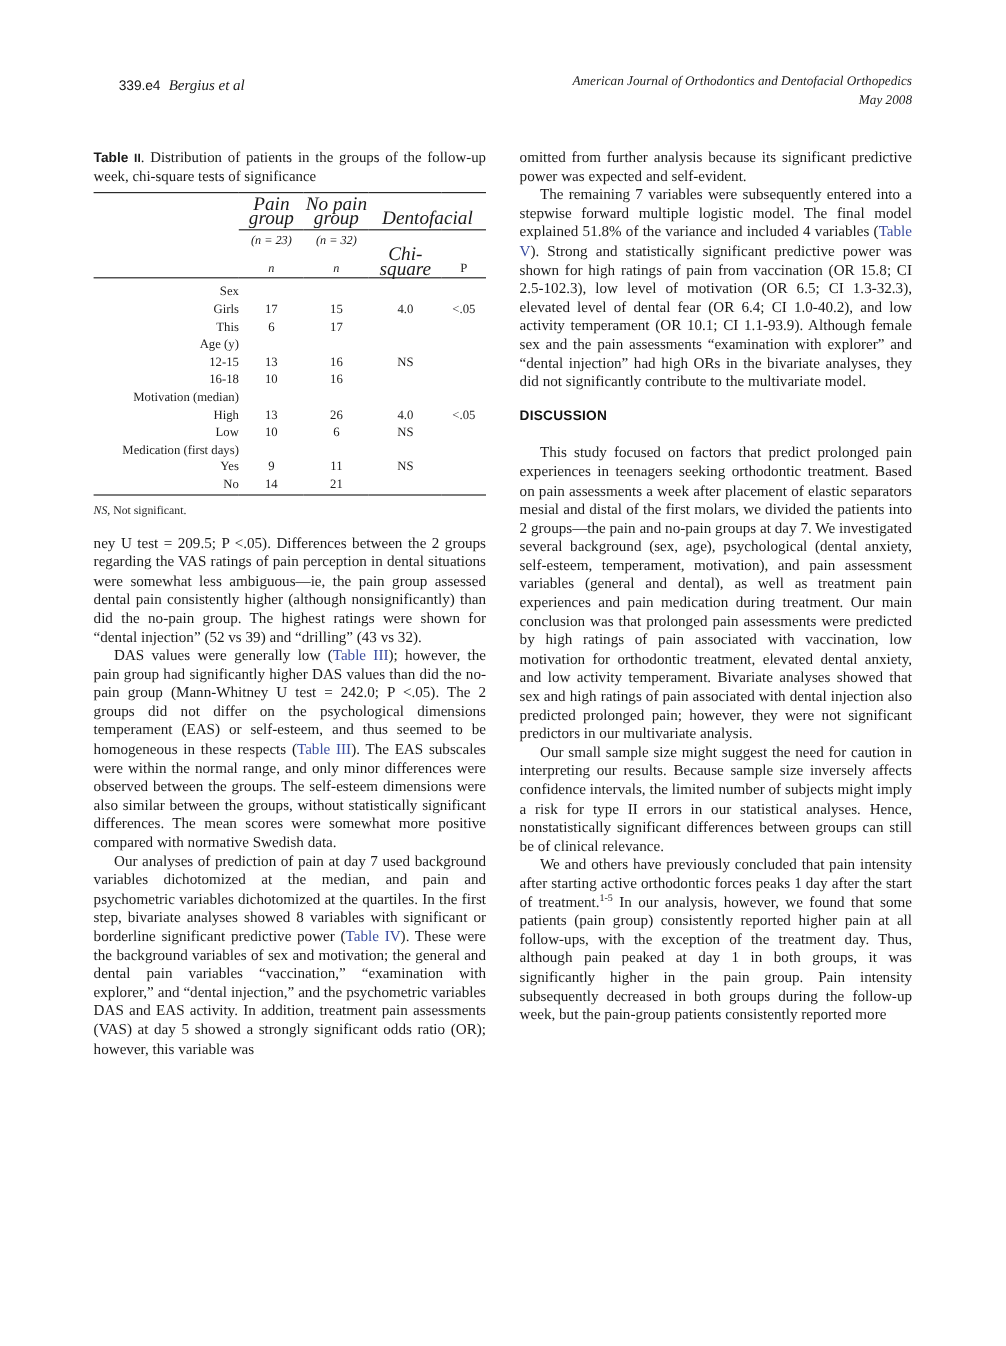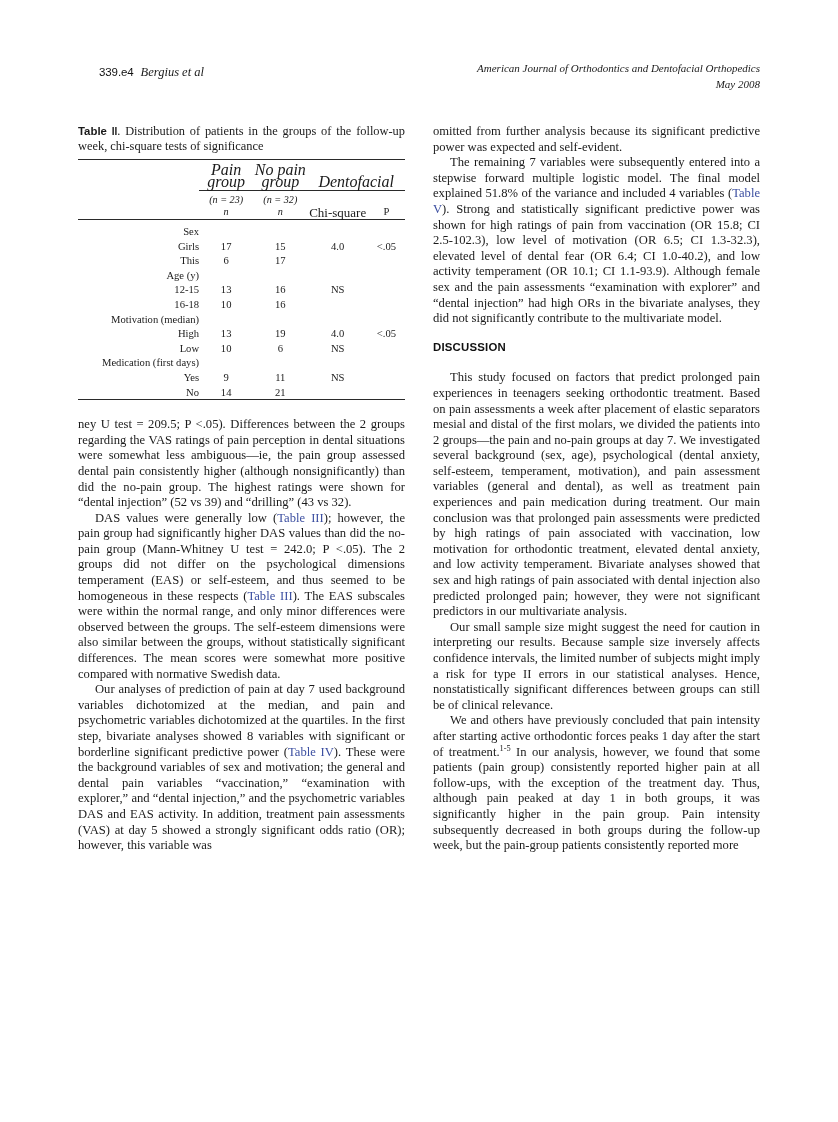--- a/index.html
+++ b/index.html
@@ -136,22 +136,23 @@
   .rule-bot td { border-top: 1.4px solid #2a2a2a; height: 3px; }
 
   .hdr-grp {
     font-style: italic;
     text-align: center;
     font-size: 16px;
     line-height: 12px;
     padding-bottom: 2px !important;
   }
   .hdr-sub {
+    font-style: italic;
     text-align: center;
-    font-size: 13px;
+    font-size: 16px;
     line-height: 12px;
   }
   .hdr-n {
     font-style: italic;
     text-align: center;
     font-size: 10.2px;
   }
   .underline-cell { border-bottom: 0.9px solid #2a2a2a; }
 
   td.c-label {
@@ -282,21 +283,21 @@
             <tr class="body-row">
               <td class="c-label grp-label">Motivation (median)</td>
               <td class="c-pain"></td>
               <td class="c-nopain"></td>
               <td class="c-chi"></td>
               <td class="c-p"></td>
             </tr>
             <tr class="body-row">
               <td class="c-label sub-label">High</td>
               <td class="c-pain">13</td>
-              <td class="c-nopain">19</td>
+              <td class="c-nopain">26</td>
               <td class="c-chi">4.0</td>
               <td class="c-p">&lt;.05</td>
             </tr>
             <tr class="body-row">
               <td class="c-label sub-label">Low</td>
               <td class="c-pain">10</td>
               <td class="c-nopain">6</td>
               <td class="c-chi">NS</td>
               <td class="c-p"></td>
             </tr>
@@ -322,20 +323,21 @@
               <td class="c-p"></td>
             </tr>
           </tbody>
         <tbody>
           <tr class="rule-bot">
             <td colspan="5"></td>
           </tr>
         </tbody>
       </table>
 
+      <div class="table-note"><i>NS</i><span>, Not significant.</span></div>
     </div>
 
     <p class="para noindent">ney U test = 209.5; P &lt;.05). Differences between the 2 groups regarding the VAS ratings of pain perception in dental situations were somewhat less ambiguous—ie, the pain group assessed dental pain consistently higher (although nonsignificantly) than did the no-pain group. The highest ratings were shown for “dental injection” (52 vs 39) and “drilling” (43 vs 32).</p>
 
     <p class="para"><span>DAS values were generally low (</span><span class="xref">Table III</span><span>); however, the pain group had significantly higher DAS values than did the no-pain group (Mann-Whitney U test = 242.0; P &lt;.05). The 2 groups did not differ on the psychological dimensions temperament (EAS) or self-esteem, and thus seemed to be homogeneous in these respects (</span><span class="xref">Table III</span><span>). The EAS subscales were within the normal range, and only minor differences were observed between the groups. The self-esteem dimensions were also similar between the groups, without statistically significant differences. The mean scores were somewhat more positive compared with normative Swedish data.</span></p>
 
     <p class="para"><span>Our analyses of prediction of pain at day 7 used background variables dichotomized at the median, and pain and psychometric variables dichotomized at the quartiles. In the first step, bivariate analyses showed 8 variables with significant or borderline significant predictive power (</span><span class="xref">Table IV</span><span>). These were the background variables of sex and motivation; the general and dental pain variables “vaccination,” “examination with explorer,” and “dental injection,” and the psychometric variables DAS and EAS activity. In addition, treatment pain assessments (VAS) at day 5 showed a strongly significant odds ratio (OR); however, this variable was</span></p>
   </div>
 
   <div class="col col-right">

